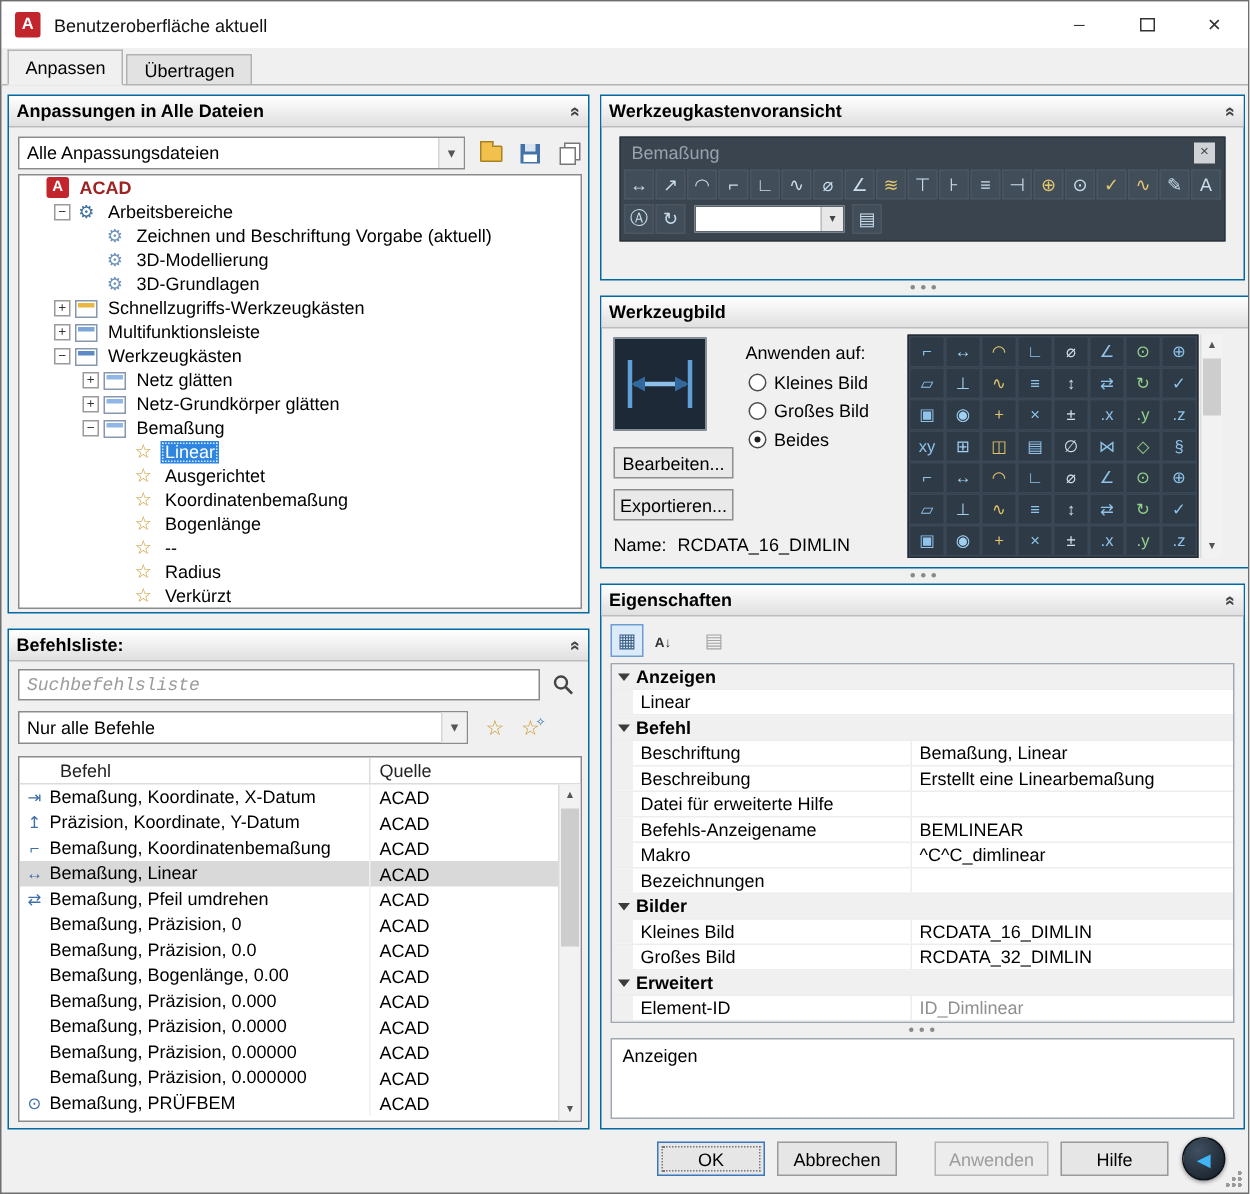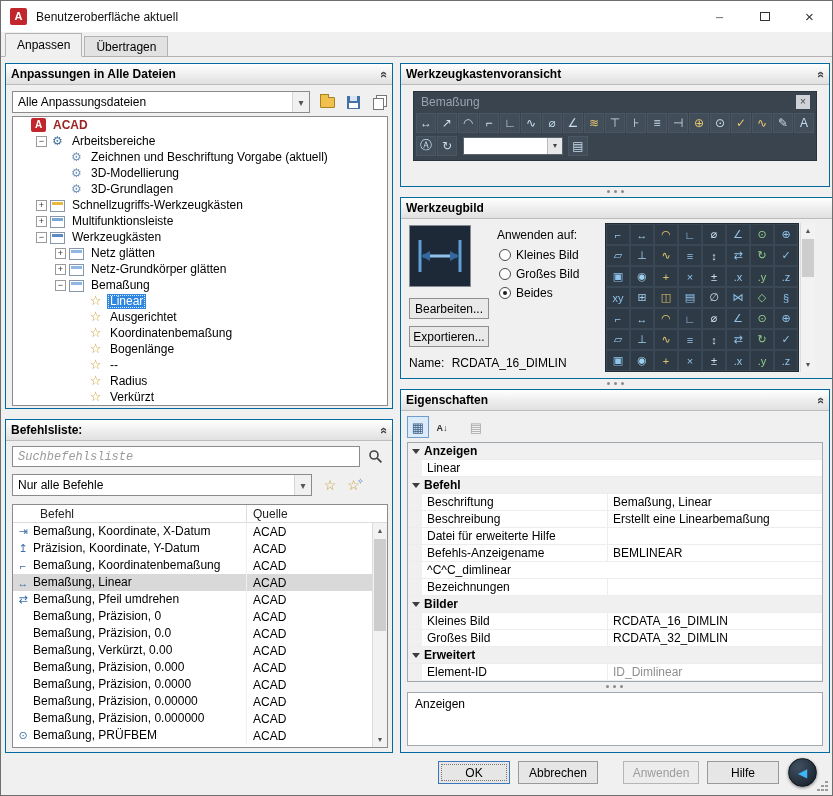--- a/index.html
+++ b/index.html
@@ -356,21 +356,21 @@
             <span class="cn">Bemaßung, Präzision, 0</span>
             <span class="cs">ACAD</span>
           </div>
           <div class="cmd-row">
             <span class="ci"></span>
             <span class="cn">Bemaßung, Präzision, 0.0</span>
             <span class="cs">ACAD</span>
           </div>
           <div class="cmd-row">
             <span class="ci"></span>
-            <span class="cn">Bemaßung, Verkürzt, 0.00</span>
+            <span class="cn">Bemaßung, Bogenlänge, 0.00</span>
             <span class="cs">ACAD</span>
           </div>
           <div class="cmd-row">
             <span class="ci"></span>
             <span class="cn">Bemaßung, Präzision, 0.000</span>
             <span class="cs">ACAD</span>
           </div>
           <div class="cmd-row">
             <span class="ci"></span>
             <span class="cn">Bemaßung, Präzision, 0.0000</span>
@@ -607,20 +607,21 @@
           <span class="pkey">Datei für erweiterte Hilfe</span>
           <span class="pval"></span>
         </div>
         <div class="prow">
           <span class="strip"></span>
           <span class="pkey">Befehls-Anzeigename</span>
           <span class="pval">BEMLINEAR</span>
         </div>
         <div class="prow">
           <span class="strip"></span>
+          <span class="pkey">Makro</span>
           <span class="pval">^C^C_dimlinear</span>
         </div>
         <div class="prow">
           <span class="strip"></span>
           <span class="pkey">Bezeichnungen</span>
           <span class="pval"></span>
         </div>
         <div class="prow cat">
           <span class="arr"></span>
           <span class="catlabel">Bilder</span>

